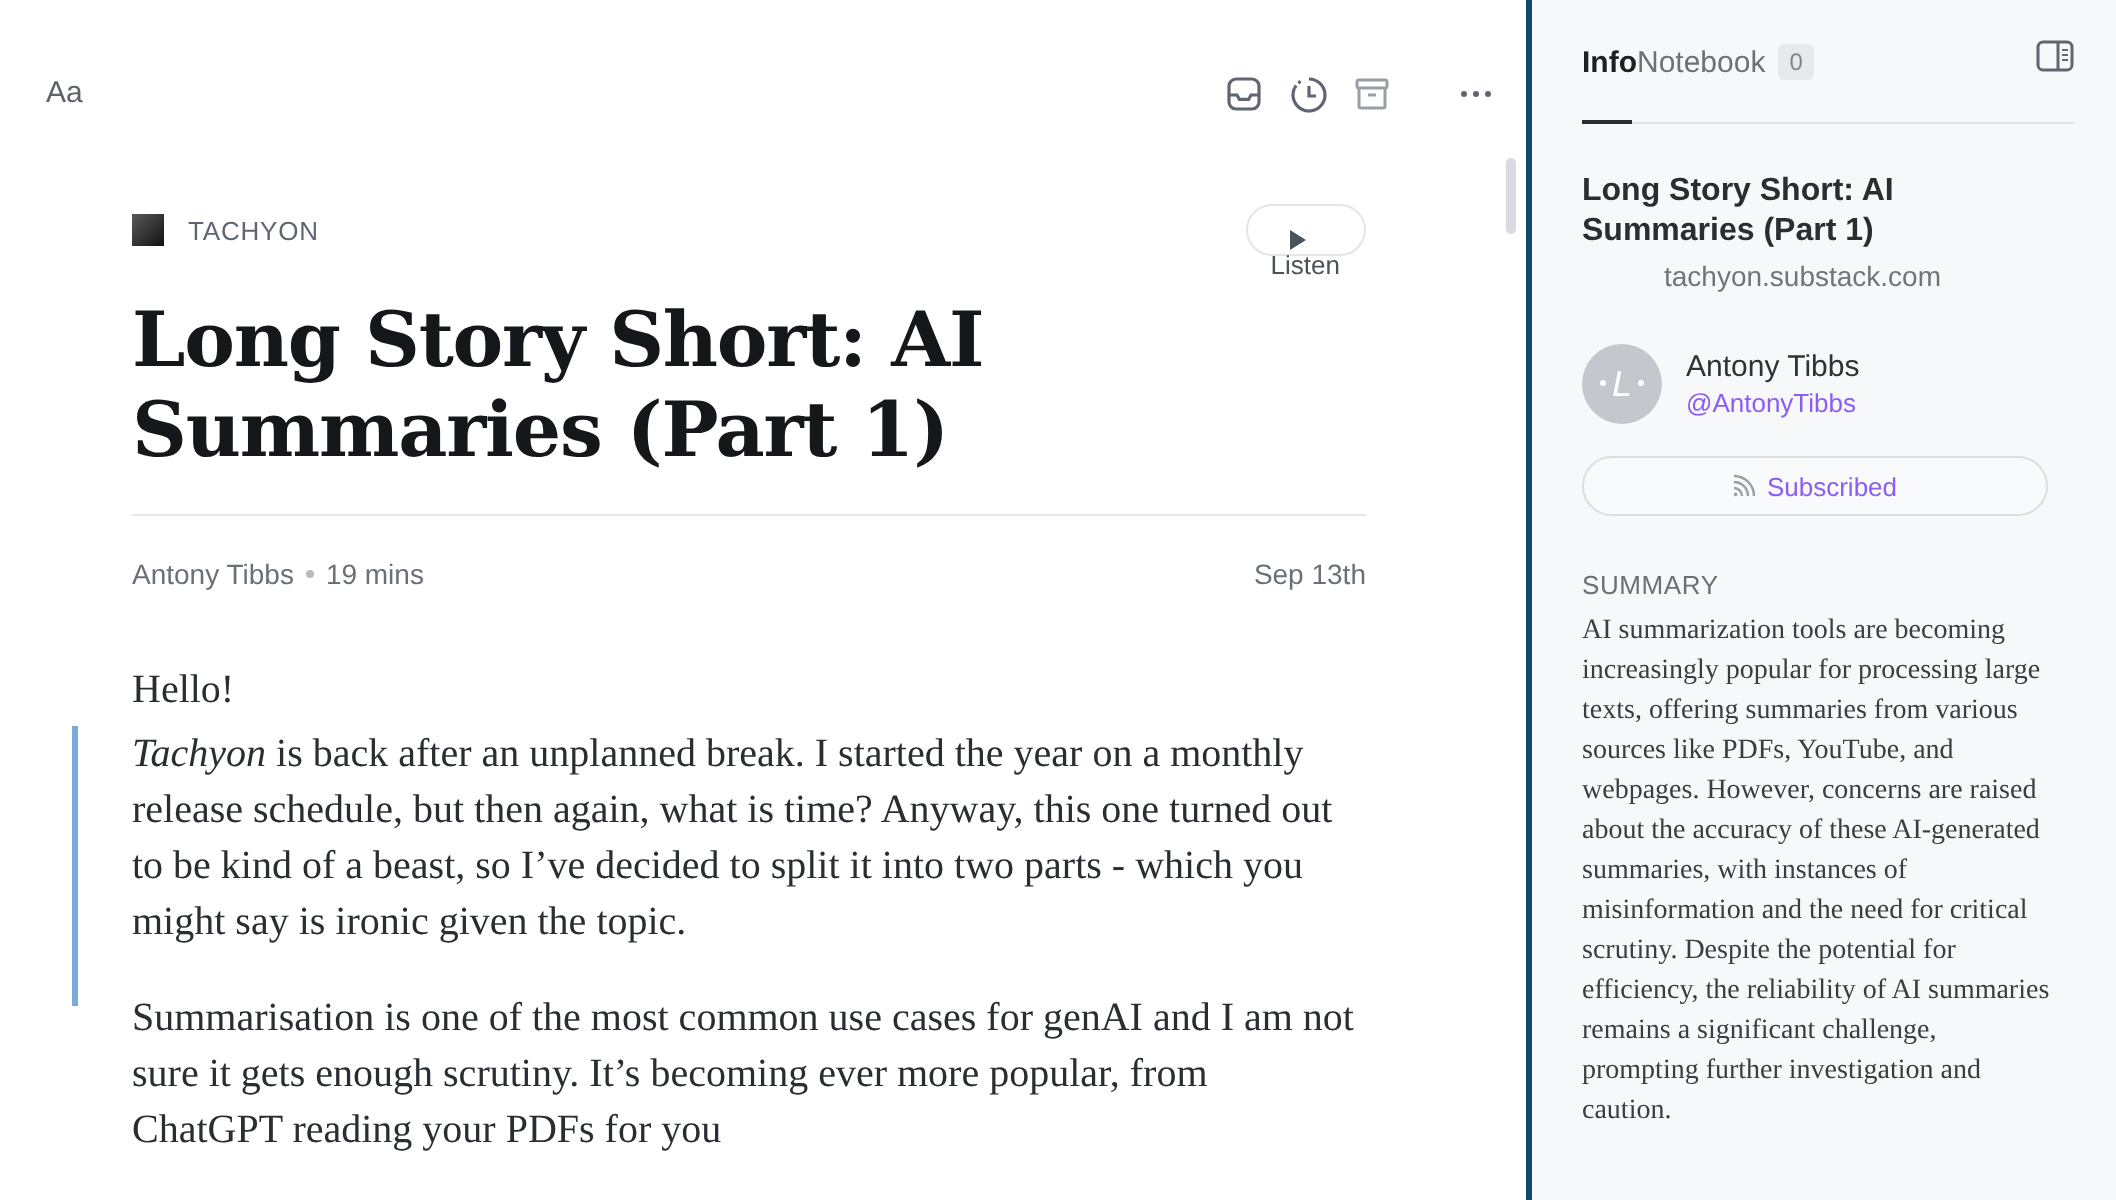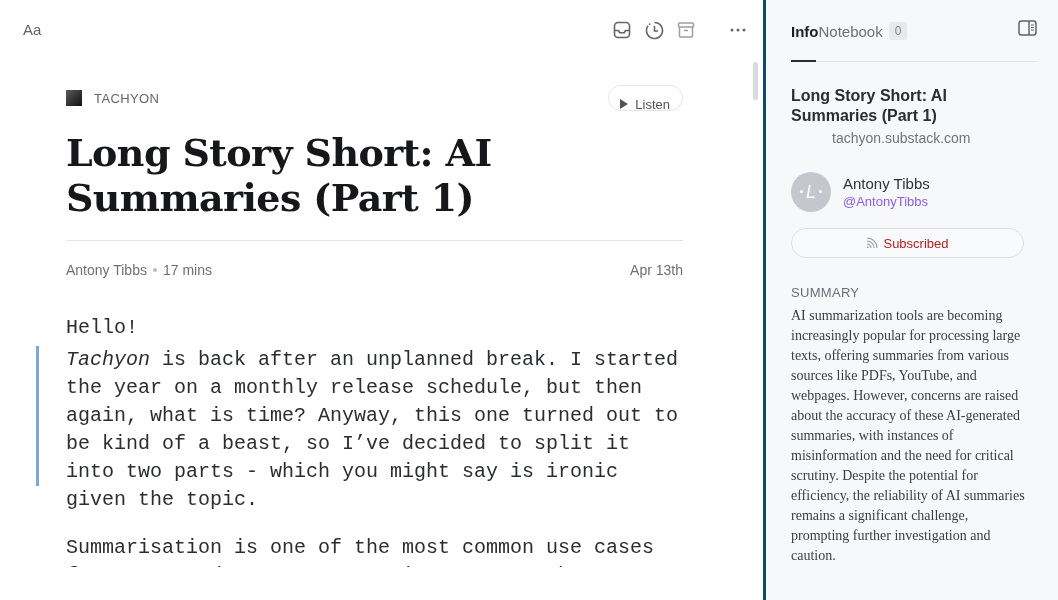--- a/index.html
+++ b/index.html
@@ -1,43 +1,43 @@
 <!DOCTYPE html>
 <html><head>
 <meta charset="utf-8">
 <style>
   * { box-sizing: border-box; margin: 0; padding: 0; }
   html, body { width: 1058px; height: 600px; overflow: hidden; background: #ffffff; }
   body { font-family: "Liberation Sans", sans-serif; color: #1c1e21; position: relative; }
 
   
-  .reader { position: absolute; left: 0; top: 0; width: 763px; height: 567px; background: #ffffff; overflow: hidden; }
+  .reader { position: absolute; left: 0; top: 17px; width: 763px; height: 567px; background: #ffffff; overflow: hidden; }
   .font-toggle { position: absolute; left: 23px; top: 21px; font-size: 15px; color: #5f6368; cursor: pointer; font-family: "Liberation Sans", sans-serif; }
   .toolbar { position: absolute; top: 18px; left: 610px; display: flex; align-items: center; }
   .tb-btn { width: 24px; height: 24px; display: flex; align-items: center; justify-content: center; cursor: pointer; margin-right: 8px; }
   .tb-btn svg { display: block; }
   .tb-more { margin-left: 20px; margin-right: 0; }
 
   .scrollbar { position: absolute; left: 753px; top: 62px; width: 5px; height: 38px; background: #d9dbde; border-radius: 3px; }
 
   .article { position: absolute; left: 66px; top: 84px; width: 617px; }
   .source-row { display: flex; align-items: center; justify-content: space-between; height: 28px; }
   .source-left { display: flex; align-items: center; }
   .pub-logo { width: 16px; height: 16px; background: linear-gradient(135deg, #5a5a5a, #111); margin-right: 12px; }
   .pub-name { font-size: 13px; letter-spacing: 0.4px; color: #5f6670; }
-  .listen-btn { display: flex; align-items: center; height: 26px; padding: 12px 12px 0 11px; border: 1px solid #e3e5e8; border-radius: 13px; font-size: 13px; color: #4c525a; cursor: pointer; background: #fff; }
+  .listen-btn { display: flex; align-items: center; height: 26px; padding: 12px 12px 0 11px; border: 1px solid #e3e5e8; border-radius: 13px; font-size: 13px; color: #4c525a; cursor: pointer; background: #fff; flex-direction: column; }
   .listen-btn .play { width: 0; height: 0; border-left: 8px solid #4c525a; border-top: 5px solid transparent; border-bottom: 5px solid transparent; margin-right: 7px; }
 
   .title { margin-top: 18px; font-family: "DejaVu Serif", "Liberation Serif", serif; font-weight: bold; font-size: 38px; line-height: 45px; color: #15171a; letter-spacing: -0.6px; }
   .divider { margin-top: 20px; height: 1px; background: #e6e7e9; }
   .meta-row { margin-top: 21px; display: flex; justify-content: space-between; font-size: 14px; color: #6b7078; }
   .meta-left { display: flex; align-items: center; }
   .dot { width: 4px; height: 4px; border-radius: 50%; background: #b9bcc1; margin: 0 6px; display: inline-block; }
 
-  .body-text { font-family: Liberation Mono, monospace; font-size: 20px; line-height: 28px; color: #2a2d31; }
+  .body-text { font-family: Liberation Serif, serif; font-size: 20px; line-height: 28px; color: #2a2d31; }
   .p-hello { margin-top: 36px; }
   .quote { position: relative; margin-top: 4px; }
   .quote-bar { position: absolute; left: -30px; top: 0; width: 3px; height: 140px; background: #7aa9da; }
   .p2 { margin-top: 20px; }
   .body-text em { font-style: italic; }
 
   
   .panel { position: absolute; left: 763px; top: 0; width: 295px; height: 600px; background: #f7f8fa; border-left: 3px solid #0c4a6e; overflow: hidden; }
   .tabs { position: absolute; left: 25px; top: 20px; display: flex; align-items: center; }
   .tab { font-size: 15px; cursor: pointer; height: 22px; display: flex; align-items: center; }
@@ -52,21 +52,21 @@
   .p-domain { position: absolute; left: 25px; top: 130px; font-size: 14px; color: #70757c; margin-left: 41px; }
 
   .author { position: absolute; left: 25px; top: 172px; display: flex; align-items: center; }
   .avatar { width: 40px; height: 40px; border-radius: 50%; background: #c4c8ce; display: flex; align-items: center; justify-content: center; color: #fff; font-style: italic; font-size: 18px; position: relative; }
   .avatar::before, .avatar::after { content: ""; position: absolute; width: 3px; height: 3px; background: #fff; border-radius: 50%; top: 18px; }
   .avatar::before { left: 9px; } .avatar::after { right: 9px; }
   .author-info { margin-left: 12px; }
   .author-name { font-size: 15px; color: #2f3237; line-height: 20px; }
   .author-handle { font-size: 13px; color: #8b5cf6; line-height: 16px; }
 
-  .sub-btn { position: absolute; left: 25px; top: 228px; width: 233px; height: 30px; border: 1px solid #dcdee2; border-radius: 15px; display: flex; align-items: center; justify-content: center; font-size: 13px; color: #b91c1c; cursor: pointer; background: #f9fafb; }
+  .sub-btn { position: absolute; left: 25px; top: 228px; width: 233px; height: 30px; border: 1px solid #dcdee2; border-radius: 15px; display: flex; align-items: center; justify-content: center; font-size: 13px; color: #8b5cf6; cursor: pointer; background: #f9fafb; }
   .sub-btn svg { margin-right: 5px; }
 
   .sum-label { position: absolute; left: 25px; top: 285px; font-size: 13px; color: #6b7078; letter-spacing: 0.3px; }
   .sum-text { position: absolute; left: 25px; top: 306px; width: 236px; font-size: 14px; line-height: 20px; color: #3a3d42; hyphens: auto; font-family: Liberation Serif, serif; }
 </style>
 </head>
 <body>
 
 <div class="reader">
   <div class="font-toggle">Aa</div>
@@ -115,23 +115,23 @@
       </div>
     </div>
 
     <h1 class="title">Long Story Short: AI Summaries (Part 1)</h1>
     <div class="divider"></div>
 
     <div class="meta-row">
       <div class="meta-left">
         <span>Antony Tibbs</span>
         <span class="dot"></span>
-        <span>17 mins</span>
+        <span>19 mins</span>
       </div>
-      <span>Apr 13th</span>
+      <span>Sep 13th</span>
     </div>
 
     <p class="body-text p-hello">Hello!</p>
 
     <div class="quote">
       <div class="quote-bar"></div>
       <p class="body-text"><em>Tachyon</em><span> is back after an unplanned break. I started the year on a monthly release schedule, but then again, what is time? Any­way, this one turned out to be kind of a beast, so I’ve decided to split it into two parts - which you might say is ironic given the topic.</span></p>
     </div>
 
     <p class="body-text p2">Summarisation is one of the most common use cases for genAI and I am not sure it gets enough scrutiny. It’s becoming ever more popular, from ChatGPT reading your PDFs for you</p>

